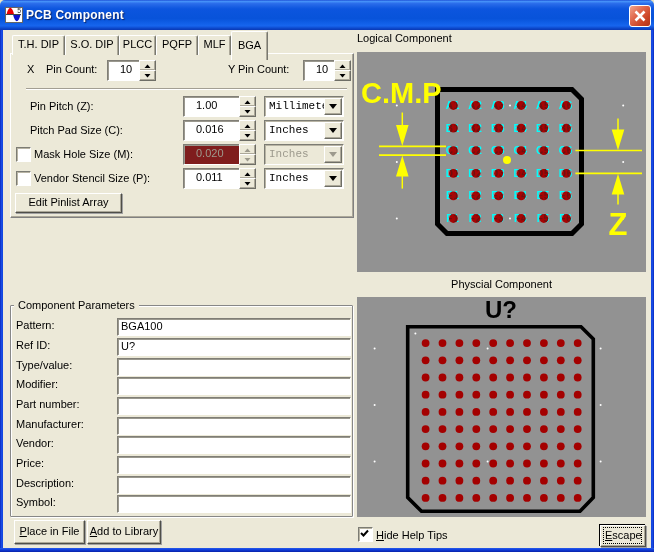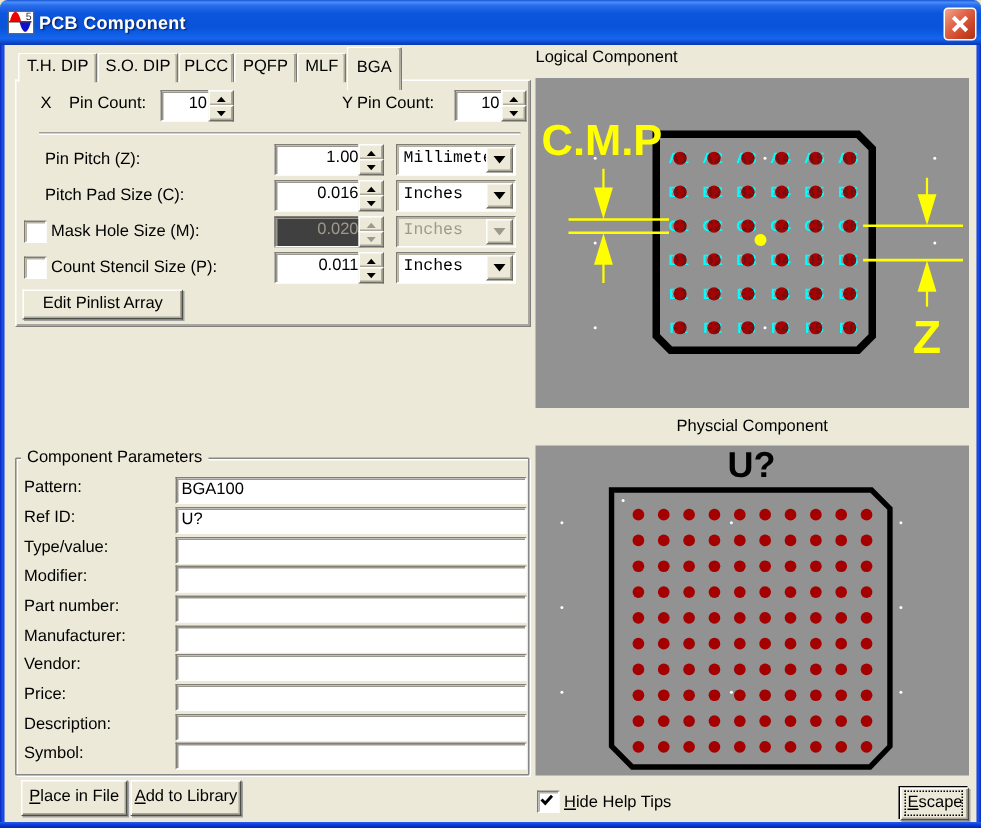--- a/index.html
+++ b/index.html
@@ -10,22 +10,22 @@
 #title{left:26px;top:8px;font-size:12px;font-weight:bold;color:#fff;text-shadow:1px 1px 1px rgba(10,30,90,.9);letter-spacing:.2px;}
 #bleft{left:0;top:30px;width:3px;height:518px;background:linear-gradient(90deg,#0b28bc 0%,#1a52ec 60%,#0f3fd8 100%);}
 #bright{left:651px;top:30px;width:3px;height:518px;background:linear-gradient(270deg,#0b28bc 0%,#1a52ec 60%,#0f3fd8 100%);}
 #bbot{left:0;top:548px;width:654px;height:4px;background:linear-gradient(180deg,#2a5ce8 0%,#1040e0 40%,#0a22a8 100%);}
 #closebtn{left:629px;top:5px;width:20px;height:20px;border:1px solid #fff;border-radius:3px;
 background:linear-gradient(135deg,#f2a48c 0%,#e0664a 40%,#cc4526 70%,#b03318 100%);color:#fff;}
 #closebtn svg{position:absolute;left:3px;top:3px;}
 .lbl{position:absolute;font-size:11px;color:#000;white-space:nowrap;}
 .edit{position:absolute;background:#fff;font-size:11px;color:#000;
 border:1px solid;border-color:#807e76 #fff #fff #807e76;box-shadow:inset 1px 1px 0 #9a988e;padding-left:3px;white-space:nowrap;overflow:hidden;}
-.edit.num{text-align:right;padding-right:3px;padding-left:0;}
-.edit.dis{background:#404040;color:#9d9a8d;}
+.edit.num{padding-right:3px;padding-left:12px;}
+.edit.dis{background:#7f1d1d;color:#9d9a8d;}
 .btn{position:absolute;background:#ece9d8;border:1px solid;border-color:#fff #4e4e48 #4e4e48 #fff;
 box-shadow:inset -1px -1px 0 #aca899,1px 1px 0 #a0a0a0;font-size:11px;color:#000;text-align:center;}
 .spin{position:absolute;width:15px;}
 .spinb{position:absolute;left:0;width:15px;background:#ece9d8;border:1px solid;border-color:#fff #6e6e66 #6e6e66 #fff;box-shadow:inset -1px -1px 0 #aca899;}
 .spinb svg{position:absolute;left:2px;}
 .combo{position:absolute;height:19px;background:#fff;border:1px solid;border-color:#7c7c74 #fff #fff #7c7c74;box-shadow:inset 1px 1px 0 #b8b4a4;font-size:11px;}
 .combo .txt{position:absolute;left:4px;top:3px;white-space:nowrap;font-family:Liberation Mono, monospace;}
 .combo .cbtn{position:absolute;right:1px;top:1px;width:16px;height:15px;background:#ece9d8;border:1px solid;border-color:#fff #6e6e66 #6e6e66 #fff;box-shadow:inset -1px -1px 0 #aca899;}
 .combo.dis{background:#ece9d8;color:#9d9a8d;}
 .cb{position:absolute;width:13px;height:13px;background:#fff;border:1px solid;border-color:#7c7c74 #fff #fff #7c7c74;box-shadow:inset 1px 1px 0 #b8b4a4;}
@@ -155,21 +155,21 @@
  </div>
  <div class="combo dis" style="left:264px;top:144px;width:78px">
       <span class="txt">Inches</span>
    <span class="cbtn">
         <svg width="14" height="13" style="position:absolute;left:1px;top:0">
           <polygon points="3,5 11,5 7,10" fill="#9d9a8d"></polygon>
         </svg>
       </span>
     </div>
  <div class="cb" style="left:16px;top:171px"></div>
- <div class="lbl" style="left:34px;top:172px">Count Stencil Size (P):</div>
+ <div class="lbl" style="left:34px;top:172px">Vendor Stencil Size (P):</div>
  <div class="edit num" style="left:183px;top:168px;width:55px;height:19px;line-height:17px">0.011</div>
  <div class="spin" style="left:239px;top:168px;height:19px">
    <div class="spinb" style="top:0;height:9px">
         <svg width="11" height="7" style="top:2px">
           <polygon points="5.5,1.5 8.5,5 2.5,5" fill="#000"></polygon>
         </svg>
       </div>
    <div class="spinb" style="top:10px;height:9px">
         <svg width="11" height="7" style="top:1px">
           <polygon points="2.5,2 8.5,2 5.5,5.5" fill="#000"></polygon>

